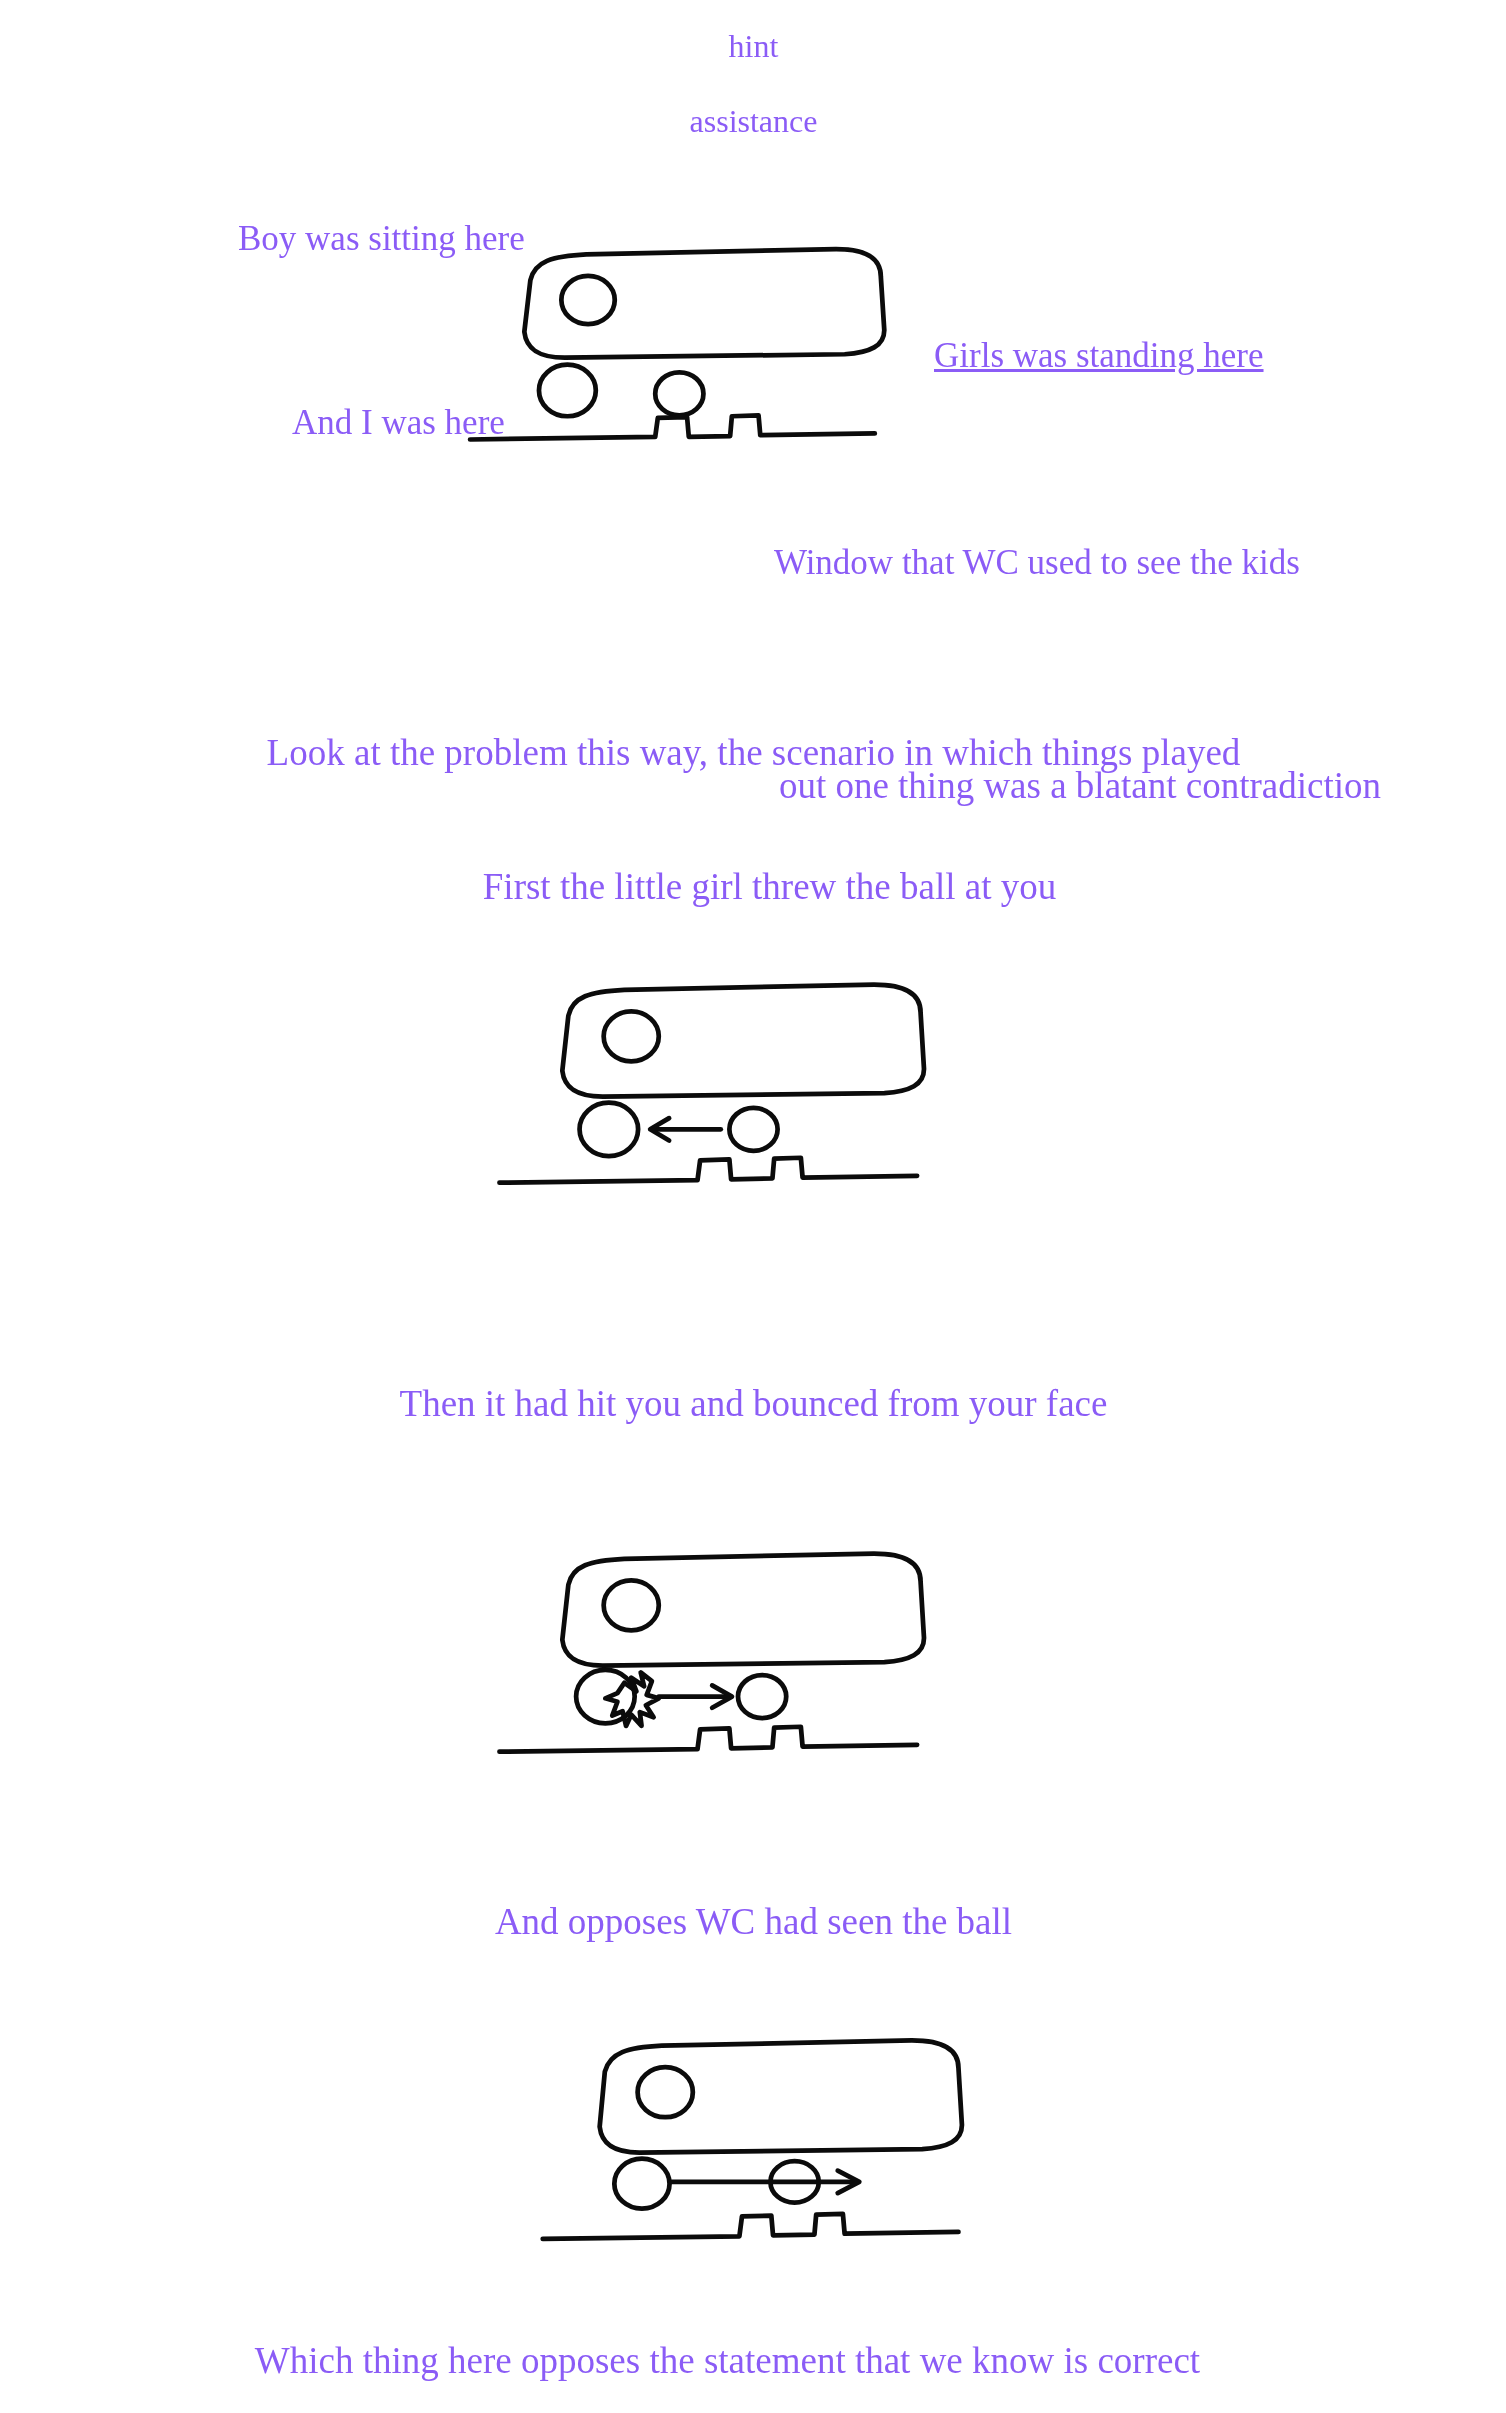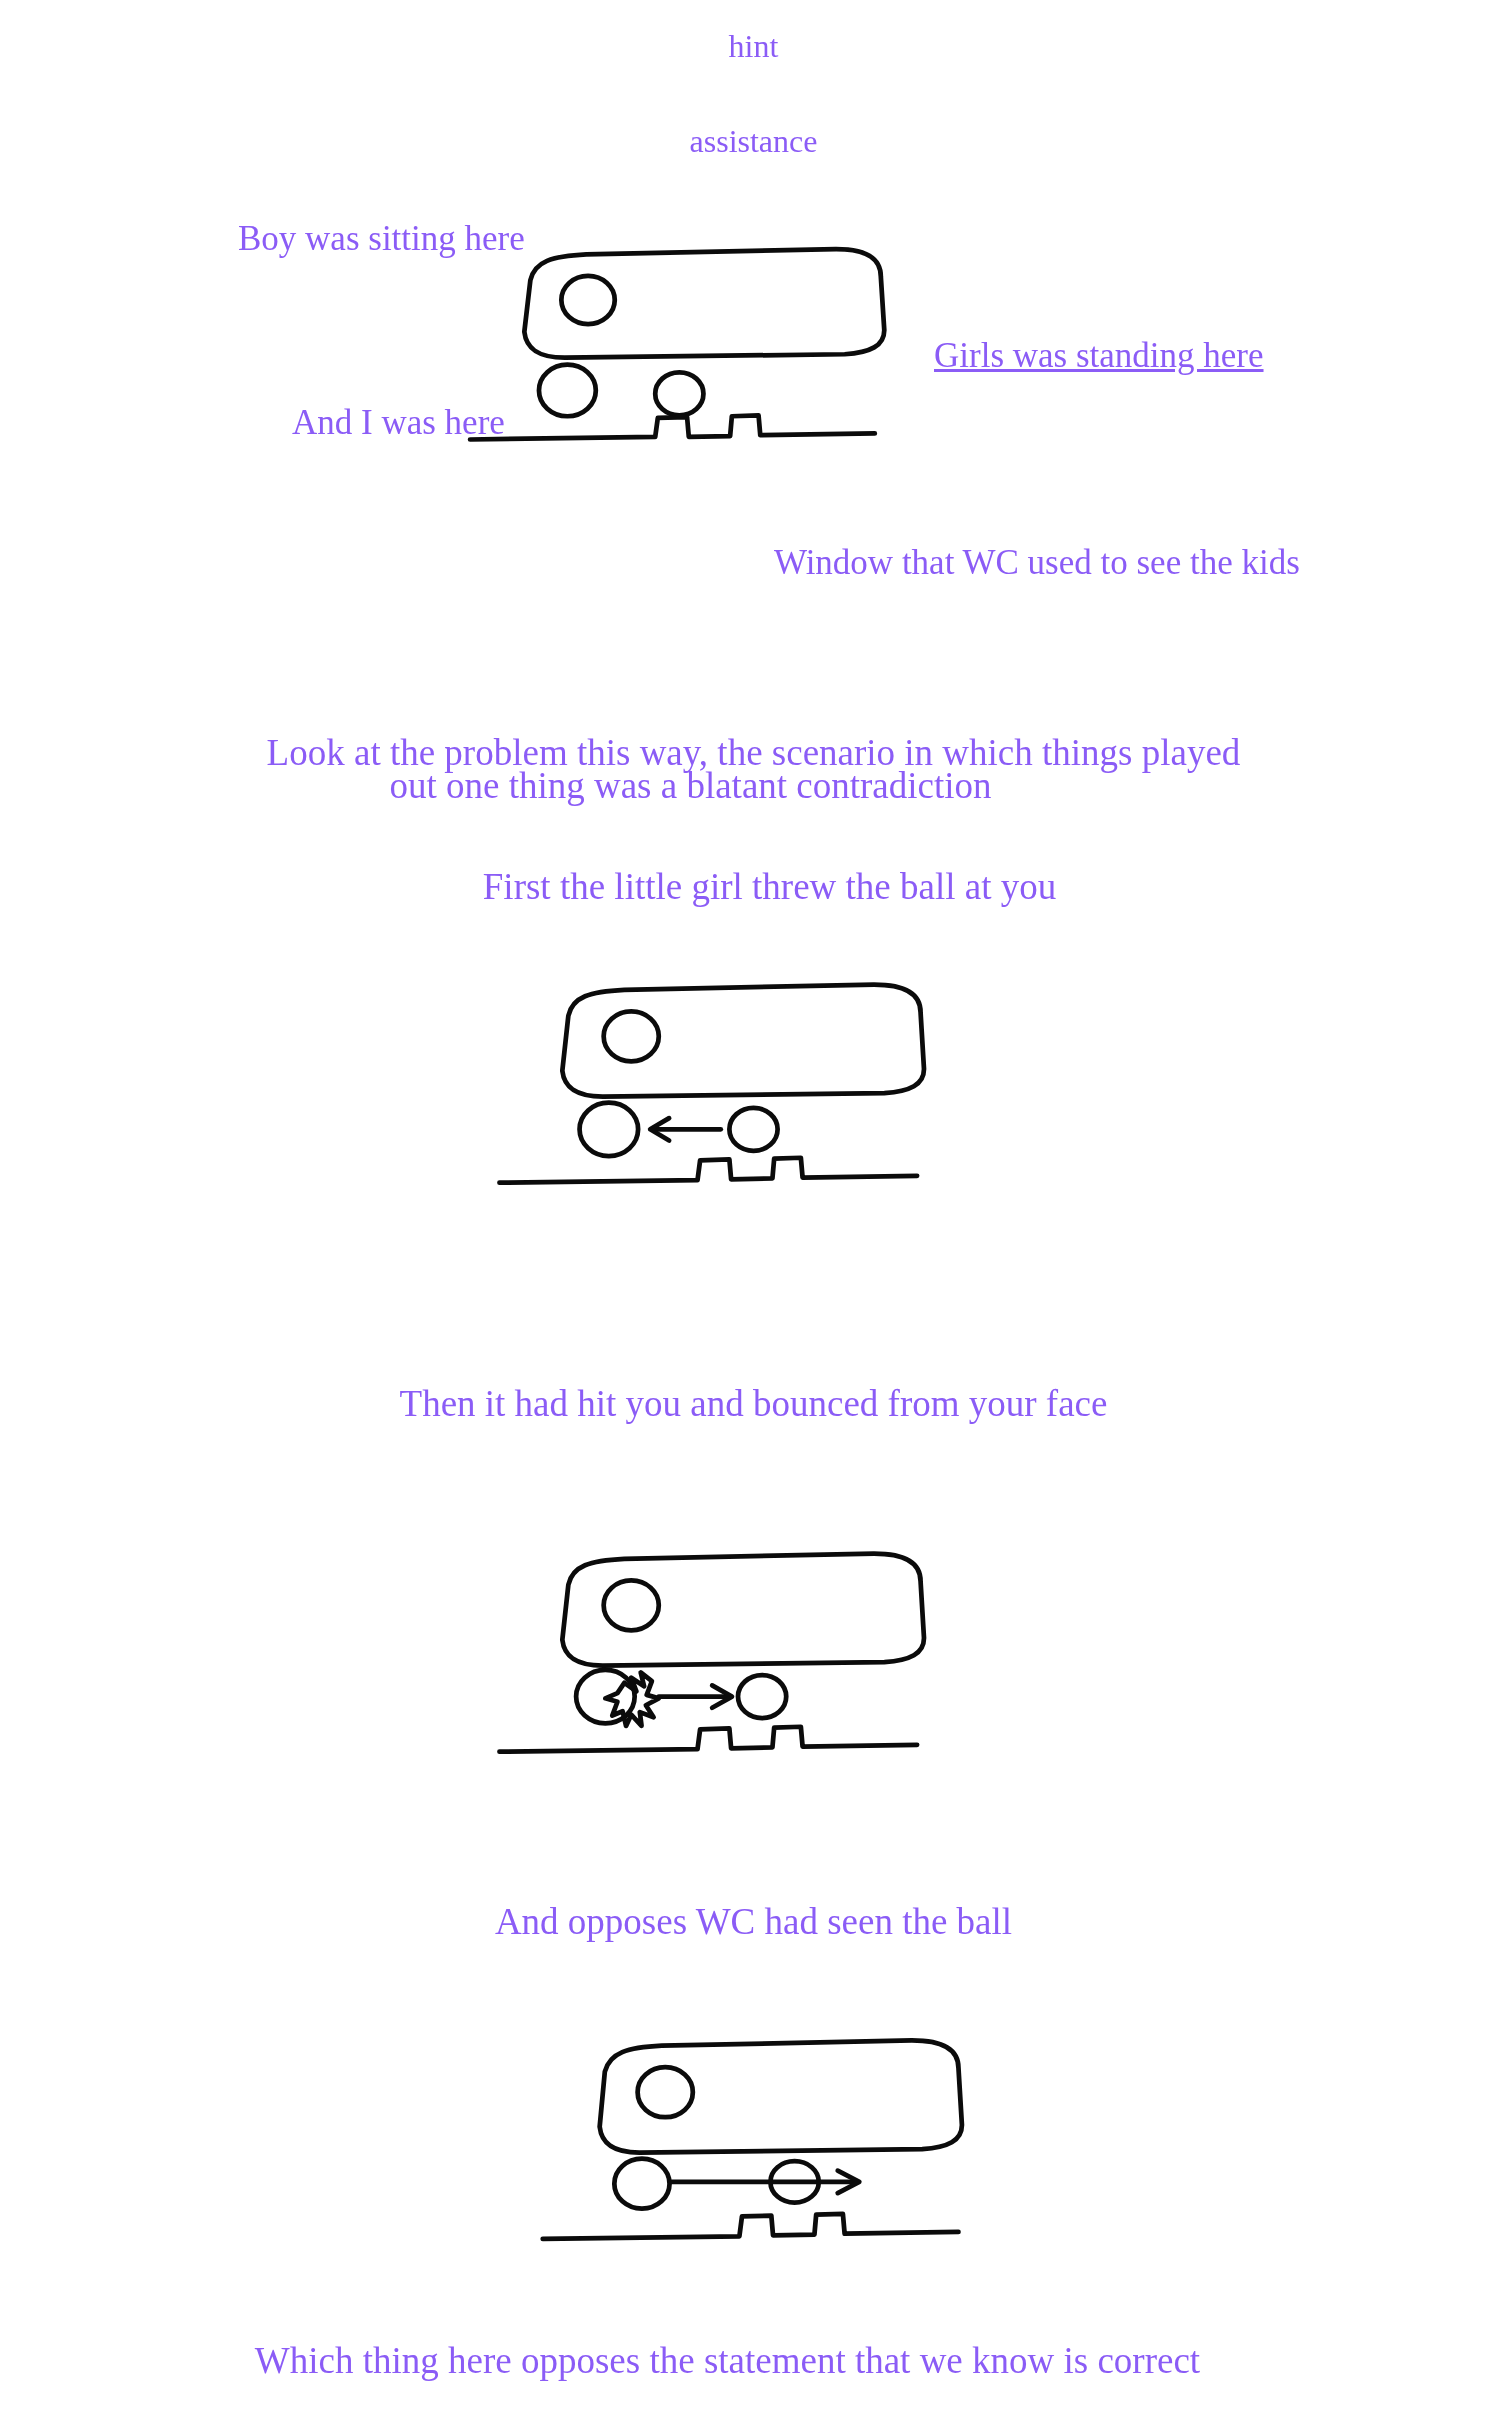--- a/index.html
+++ b/index.html
@@ -29,21 +29,21 @@
   .center {
     text-align: center;
   }
   .scene {
     position: absolute;
   }
   svg { display: block; overflow: visible; }
 
   
   .t-hint   { font-size: 32px; }
-  .t-assist { font-size: 32px; margin-top: 20px; }
+  .t-assist { font-size: 32px; }
   .t-lab    { font-size: 35px; }
   .t-body   { font-size: 37px; }
   .t-cap    { font-size: 37px; }
 </style>
 </head>
 <body>
 
 <div class="page">
 
   <div class="txt t-hint center" style="left:0; top:27.6px; width:1507px;">hint</div>
@@ -67,21 +67,21 @@
 
       <ellipse cx="98" cy="178" rx="33" ry="30"></ellipse>
 
       <ellipse cx="228" cy="182" rx="28" ry="25"></ellipse>
 
       <path d="M-15,235 L200,232 L203,210 L237,209 L239,232 L287,231 L289,208 L320,207 L322,230 L455,228"></path>
     </svg>
   </div>
 
   <div class="txt t-body center" style="left:0; top:732px; width:1507px;">Look at the problem this way, the scenario in which things played</div>
-  <div class="txt t-body center" style="left:0; top:765px; width:1381px;">out one thing was a blatant contradiction</div>
+  <div class="txt t-body center" style="left:0; top:765px; width:1381px;text-align:right;">out one thing was a blatant contradiction</div>
 
   <div class="txt t-cap center" style="left:0; top:866px; width:1507px;padding-left:16px;">First the little girl threw the ball at you</div>
 
   <div class="scene" style="left:521px; top:974px;">
     <svg width="465" height="259" viewBox="0 0 540 300" fill="none" stroke="#0b0b0b" stroke-width="5.5" stroke-linecap="round" stroke-linejoin="round">
       <path d="M55,48 C60,26 80,20 120,18 L410,12 C448,12 464,24 464,44
                L468,110 C468,128 452,136 422,138 L95,142 C62,142 50,130 48,112 Z"></path>
       <ellipse cx="128" cy="72" rx="32" ry="29"></ellipse>
       <ellipse cx="102" cy="180" rx="34" ry="31"></ellipse>
       <ellipse cx="270" cy="180" rx="28" ry="25"></ellipse>

